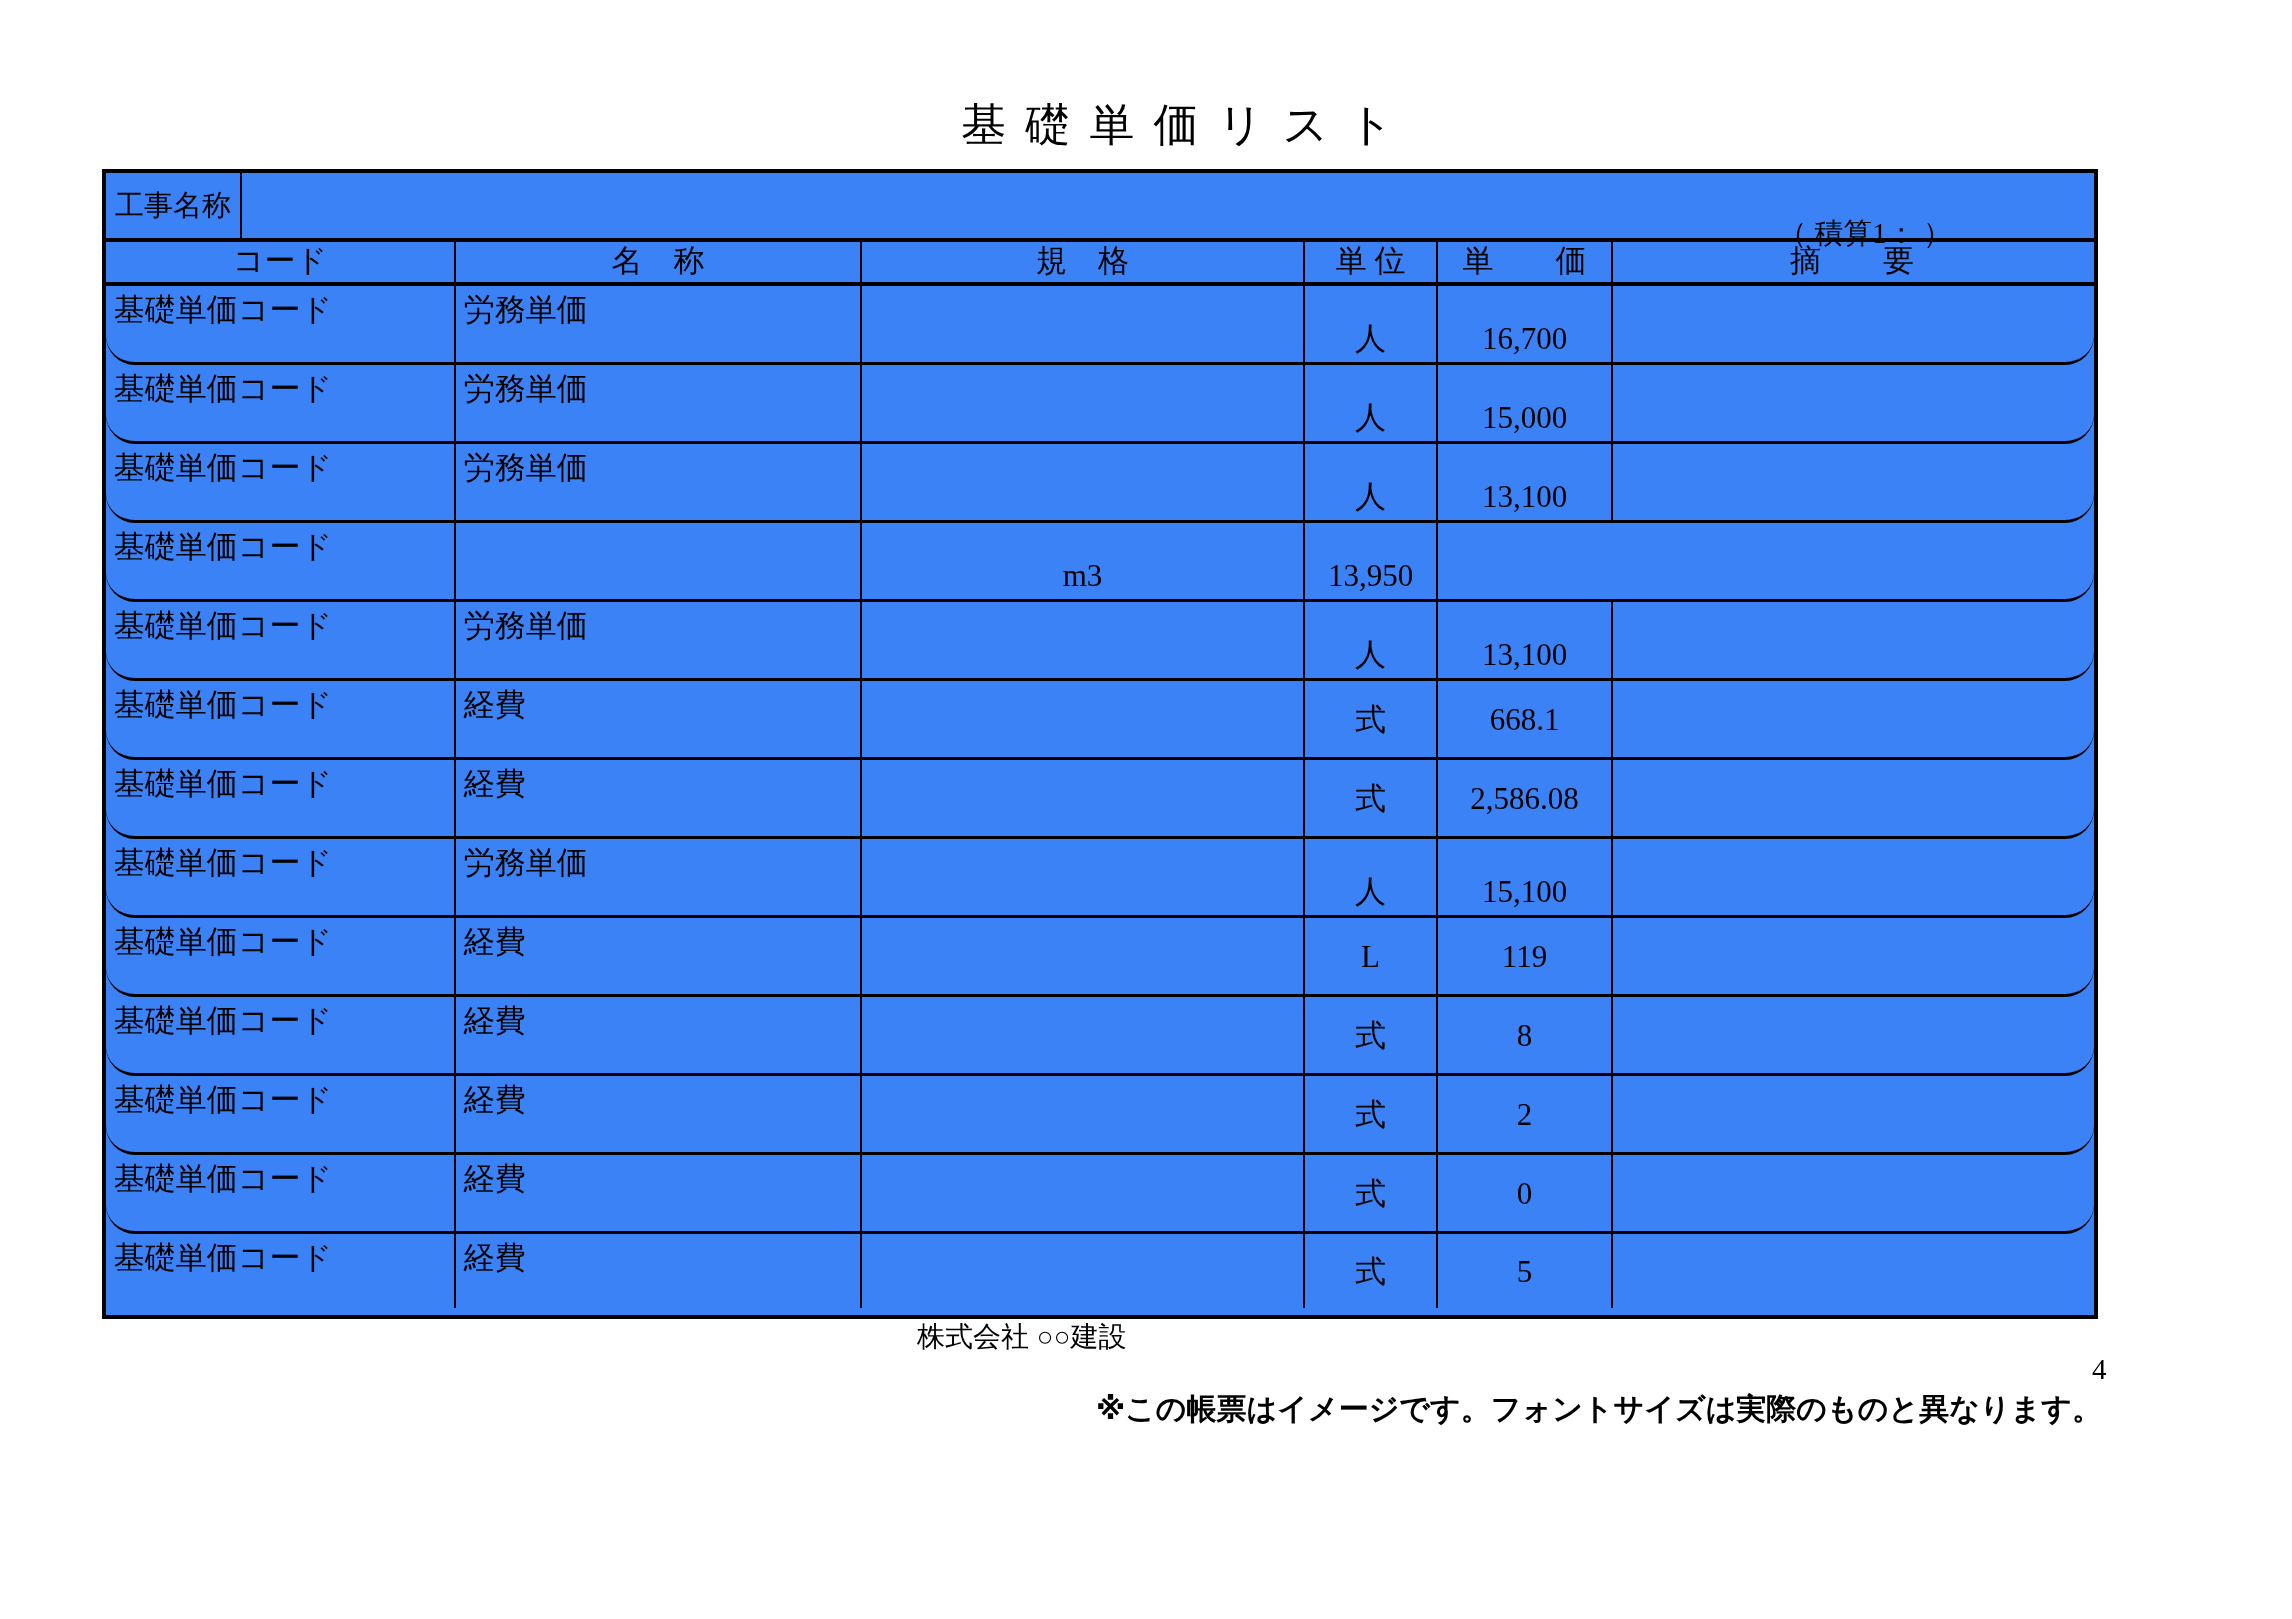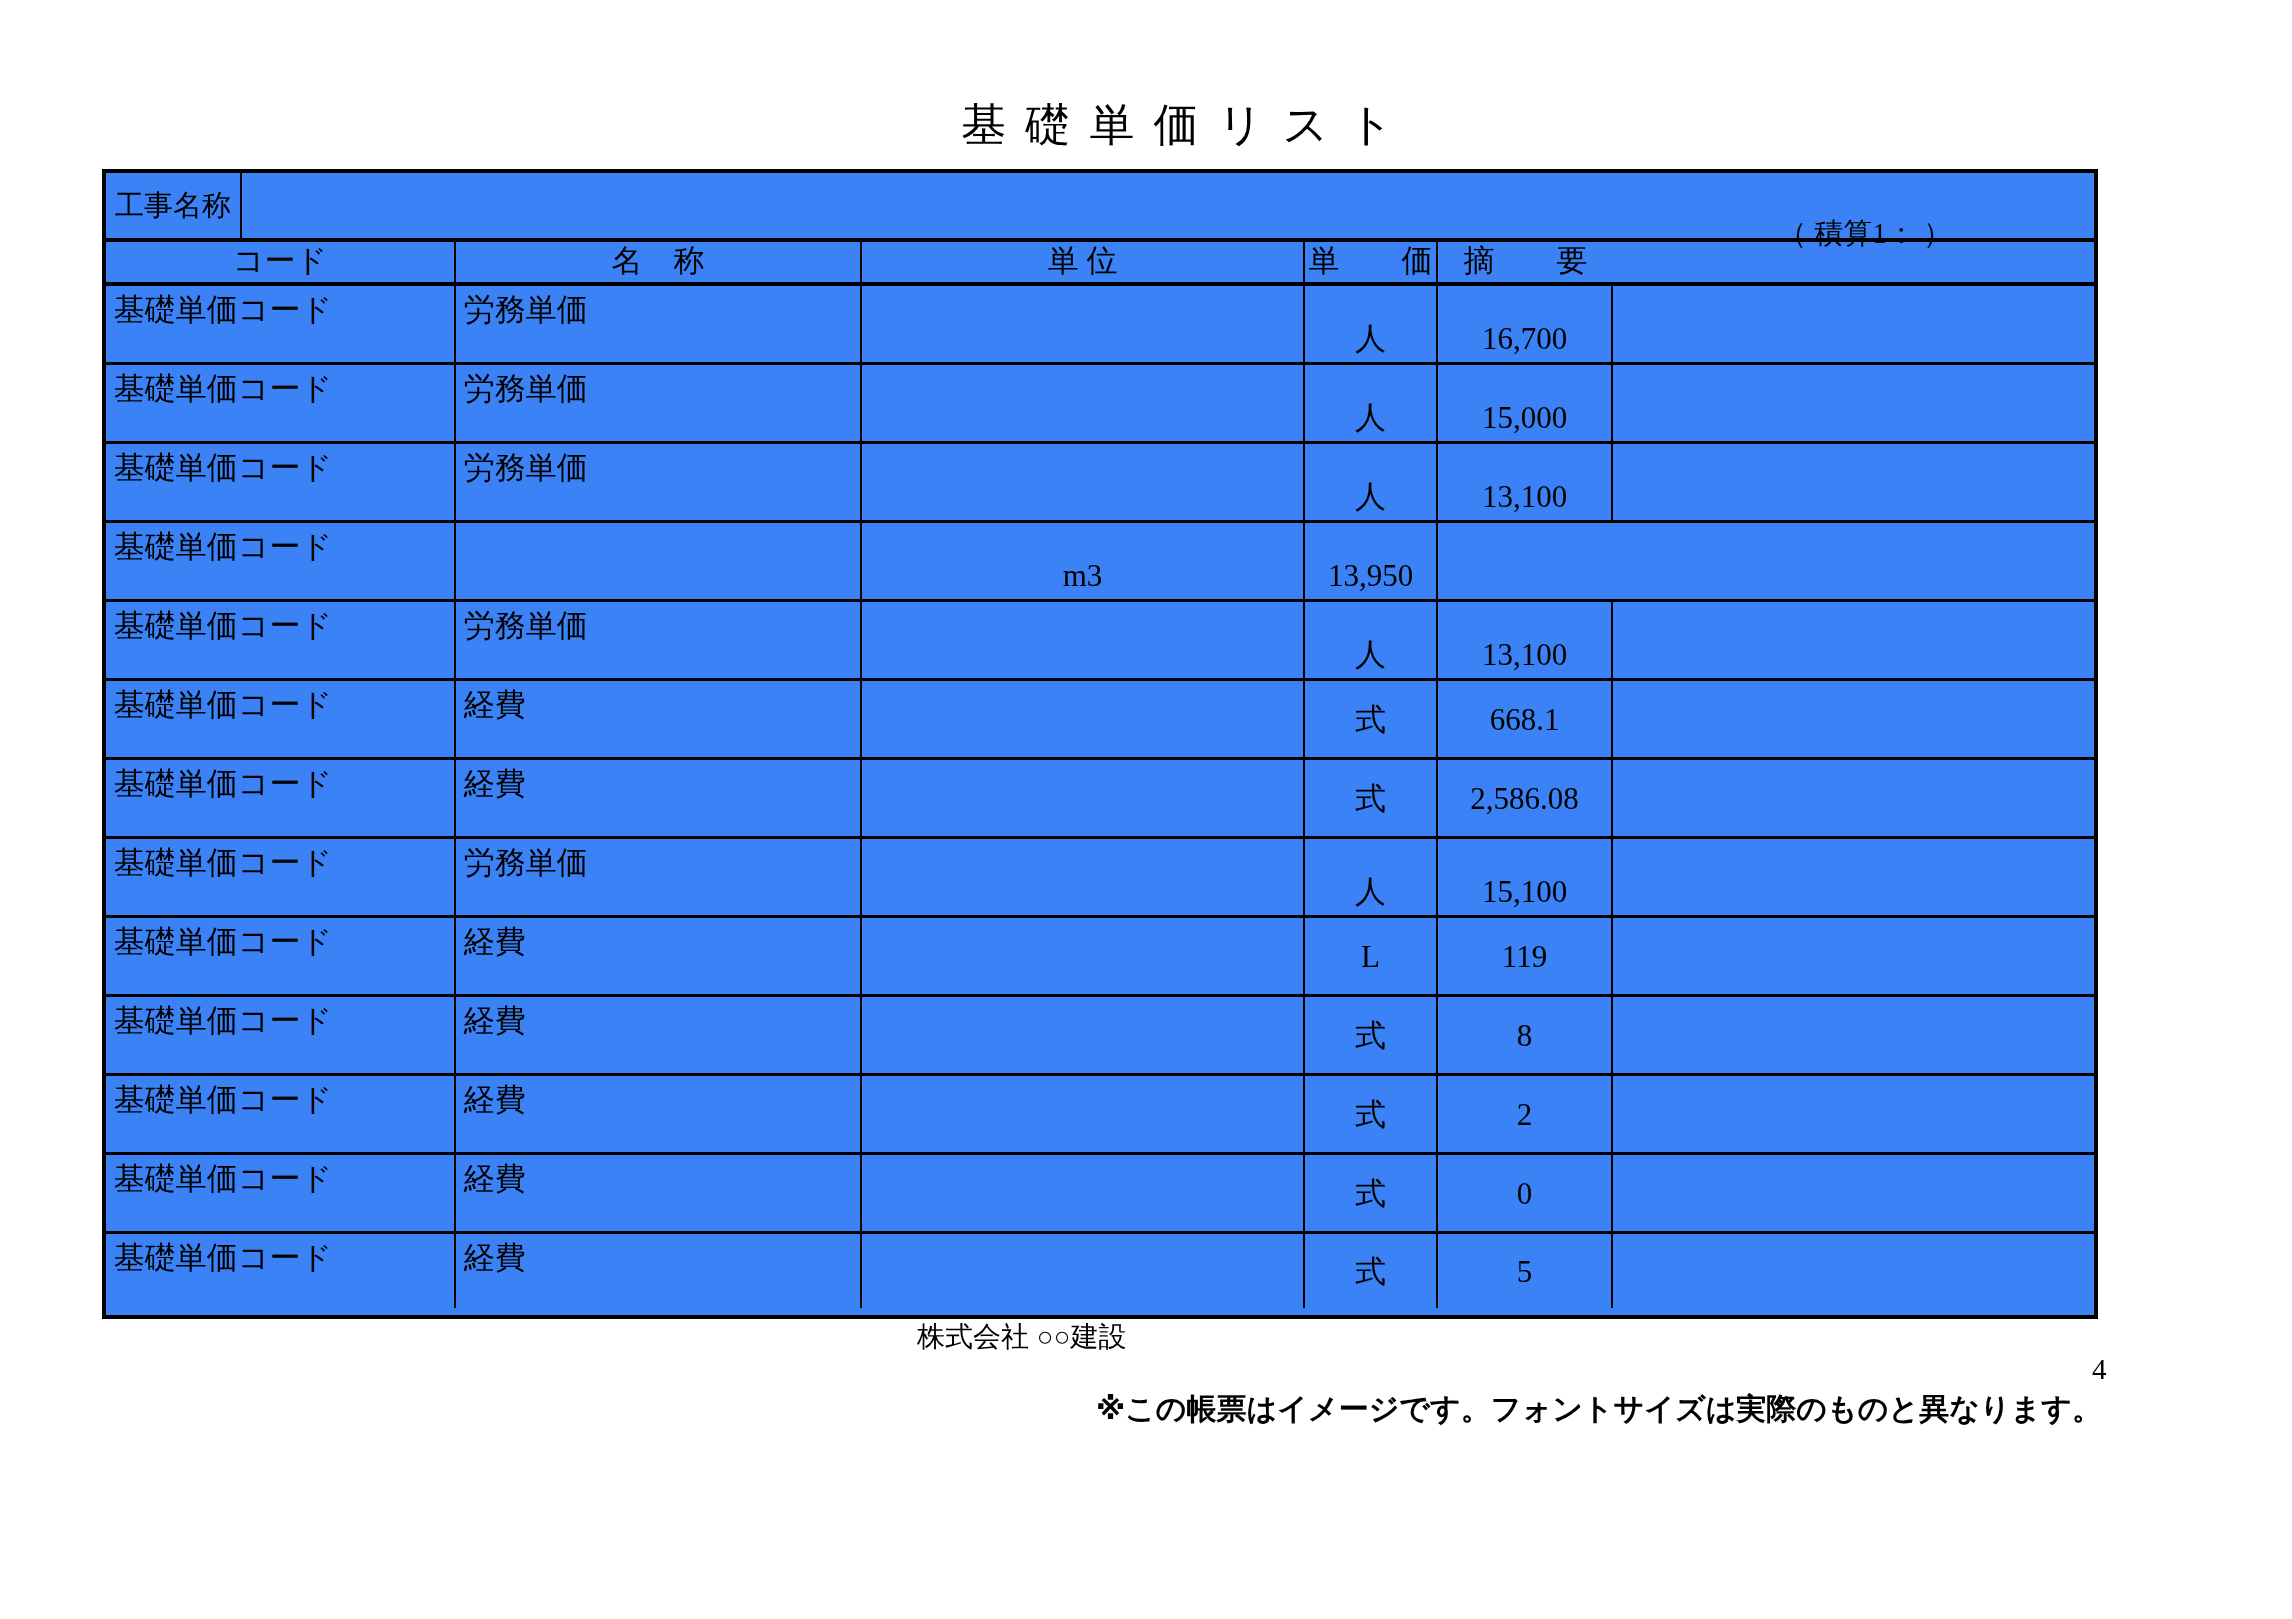--- a/index.html
+++ b/index.html
@@ -32,21 +32,21 @@
   .row-header {
     height:44px; border-bottom:4.9px solid #000; box-sizing:border-box;
     display:grid; grid-template-columns:350px 406px 443px 133px 175px 478px;
     font-size:31px; line-height:37px; text-align:center;
   }
   .row-header > div { border-right:2.9px solid #000; box-sizing:border-box; white-space:pre; }
   .row-header > div:last-child { border-right:none; }
   
   .trow {
     height:79px; border-bottom:3.9px solid #000; box-sizing:border-box;
-    display:grid; grid-template-columns:350px 406px 443px 133px 175px 478px;
+    display:grid; grid-template-columns:350px 406px 443px 133px 175px 478px;border-radius:29px;
   }
   .trow:last-of-type { height:74px; border-bottom:none; }
   .cell { position:relative; border-right:2.9px solid #000; box-sizing:border-box; overflow:hidden; }
   .cell:last-child { border-right:none; }
   .cell .txt { display:block; padding:4.9px 7.8px 0 7.8px; font-size:31px; line-height:37px; white-space:nowrap; }
   .v-bottom .vpos { position:absolute; bottom:5.9px; left:0; right:0; text-align:center; font-size:31px; line-height:35px; }
   .v-center .vpos { position:absolute; top:50%; left:0; right:0; transform:translateY(-50%); text-align:center; font-size:31px; line-height:35px; }
   
   .company {
     position:absolute; left:917px; top:1320px;
@@ -70,20 +70,21 @@
   <div class="row-kouji">
     <div class="kouji-label">工事名称</div>
     <div class="kouji-value">
       <span class="sekisan">（ 積算1： ）</span>
     </div>
   </div>
 
   <div class="row-header">
     <div>コード</div>
     <div>名　称</div>
+    <div>規　格</div>
     <div>単 位</div>
     <div>単　　価</div>
     <div>摘　　要</div>
   </div>
 
 <div class="trow v-bottom">
     <div class="cell">
         <span class="txt">基礎単価コード</span>
       </div>
     <div class="cell">

